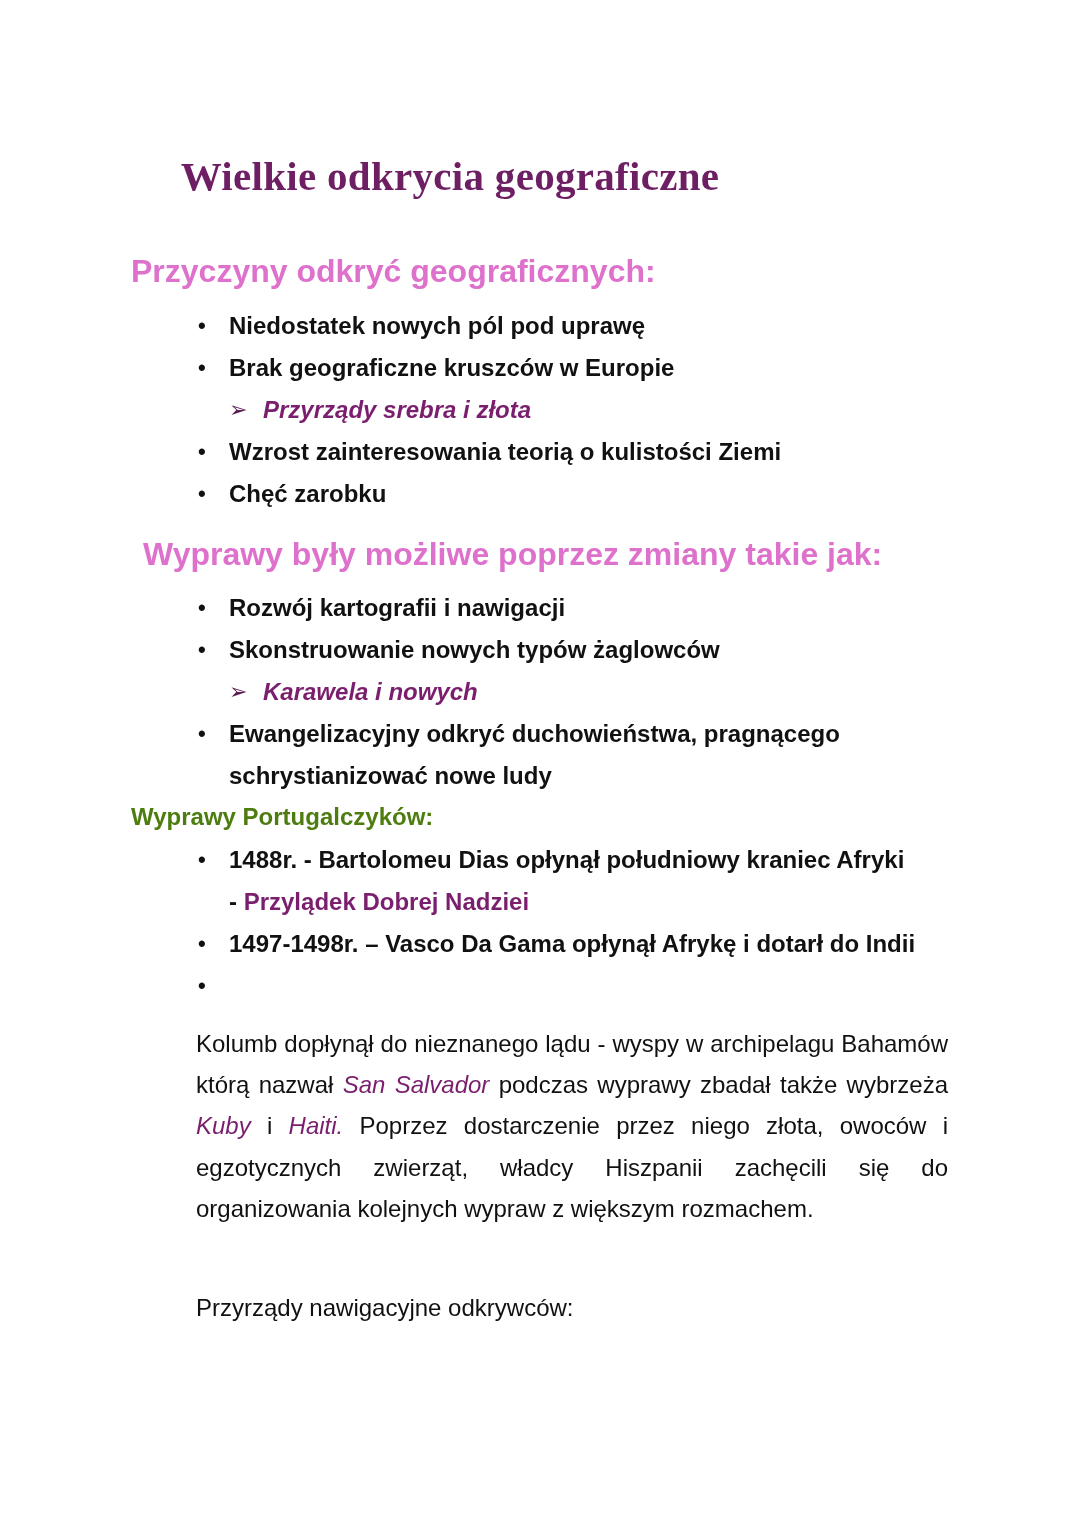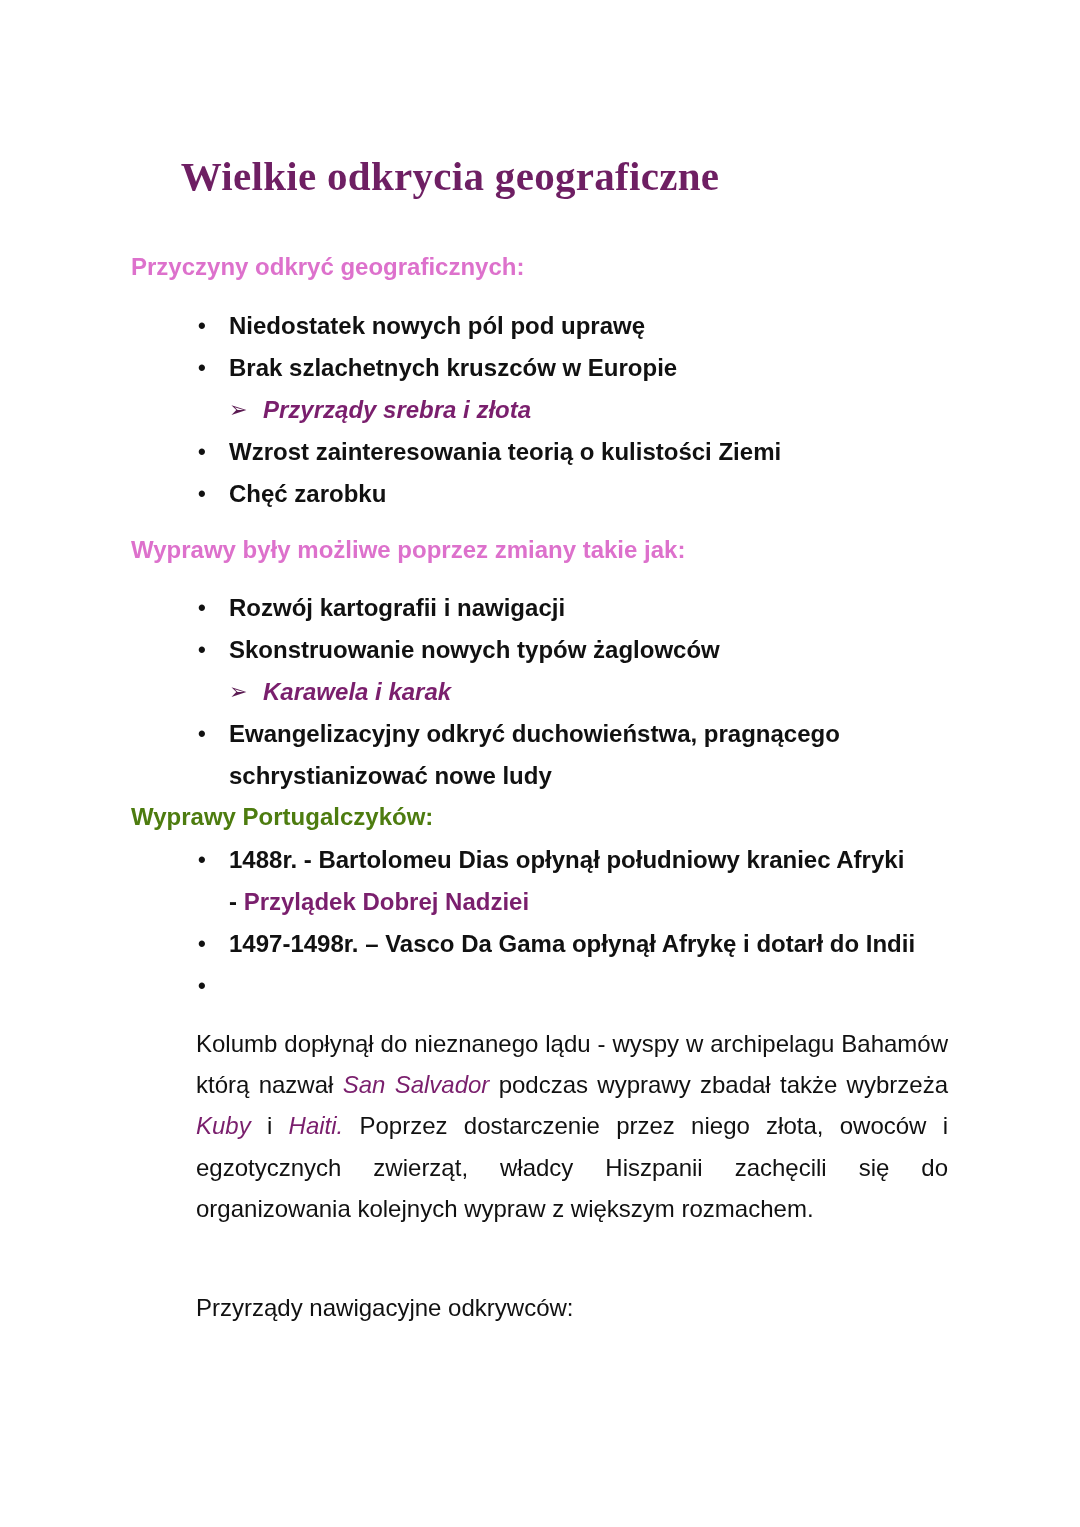--- a/index.html
+++ b/index.html
@@ -1,21 +1,21 @@
 <!DOCTYPE html>
 <html><head>
 <meta charset="utf-8">
 <style>
   html, body { margin: 0; padding: 0; background: #ffffff; }
   body { width: 1080px; height: 1527px; position: relative; overflow: hidden;
          font-family: "Liberation Sans", "DejaVu Sans", sans-serif; color: #111; }
   .title { position: absolute; top: 152px; left: 0; width: 900px; text-align: center;
            font-family: "Liberation Serif", "DejaVu Serif", serif; font-weight: bold;
            font-size: 41px; color: #6e1f63; letter-spacing: 0.3px; }
-  .h-pink { position: absolute; left: 131px; font-size: 24px; font-weight: bold; color: #dd71cc; }
+  .h-pink { position: absolute; left: 131px; font-size: 32px; font-weight: bold; color: #dd71cc; }
   .h-black { position: absolute; left: 131px; font-size: 24px; font-weight: bold; color: #4d7c0f; }
   .list { position: absolute; left: 196px; margin: 0; padding: 0; list-style: none; }
   .li { position: relative; padding-left: 33px; font-size: 24px; font-weight: bold; line-height: 42px; color: #111; }
   .li .bullet { position: absolute; left: 2px; top: 0; font-size: 22px; }
   .sub { position: relative; padding-left: 34px; margin-left: 33px; font-size: 24px; font-weight: bold;
          font-style: italic; line-height: 42px; color: #7a1f6d; }
   .sub .arrow { position: absolute; left: 0; top: 0; font-style: normal; color: #5b1a52; font-size: 22px; }
   .accent { color: #7a1f6d; }
   .accent-i { color: #7a1f6d; font-style: italic; }
   .para { position: absolute; left: 196px; width: 752px; font-size: 24px; font-weight: normal;
@@ -23,31 +23,31 @@
   .cont { padding-left: 33px; }
 </style>
 </head>
 <body>
 
 <div class="title">Wielkie odkrycia geograficzne</div>
 
 <div class="h-pink" style="top:253px;">Przyczyny odkryć geograficznych:</div>
 <ul class="list" style="top:305px;">
   <li class="li"><span class="bullet">•</span><span>Niedostatek nowych pól pod uprawę</span></li>
-  <li class="li"><span class="bullet">•</span><span>Brak szlachetnych kruszców w Europie</span></li>
+  <li class="li"><span class="bullet">•</span><span>Brak geograficzne kruszców w Europie</span></li>
   <li class="sub"><span class="arrow">➢</span><span>Przyrządy srebra i złota</span></li>
   <li class="li"><span class="bullet">•</span><span>Wzrost zainteresowania teorią o kulistości Ziemi</span></li>
   <li class="li"><span class="bullet">•</span><span>Chęć zarobku</span></li>
 </ul>
 
-<div class="h-pink" style="top:536px;">Wyprawy były możliwe poprzez zmiany takie jak:</div>
+<div class="h-pink" style="top:536px;margin-left:12px;">Wyprawy były możliwe poprzez zmiany takie jak:</div>
 <ul class="list" style="top:587px;">
   <li class="li"><span class="bullet">•</span><span>Rozwój kartografii i nawigacji</span></li>
   <li class="li"><span class="bullet">•</span><span>Skonstruowanie nowych typów żaglowców</span></li>
-  <li class="sub"><span class="arrow">➢</span><span>Karawela i karak</span></li>
+  <li class="sub"><span class="arrow">➢</span><span>Karawela i nowych</span></li>
   <li class="li"><span class="bullet">•</span><span>Ewangelizacyjny odkryć duchowieństwa, pragnącego</span></li>
   <li class="li cont" style="padding-left:33px;">schrystianizować nowe ludy</li>
 </ul>
 
 <div class="h-black" style="top:803px;">Wyprawy Portugalczyków:</div>
 <ul class="list" style="top:839px;">
   <li class="li"><span class="bullet">•</span><span>1488r. - Bartolomeu Dias opłynął południowy kraniec Afryki</span></li>
   <li class="li"><span>- </span><span class="accent">Przylądek Dobrej Nadziei</span></li>
   <li class="li"><span class="bullet">•</span><span>1497-1498r. – Vasco Da Gama opłynął Afrykę i dotarł do Indii</span></li>
   <li class="li"><span class="bullet">•</span></li>

